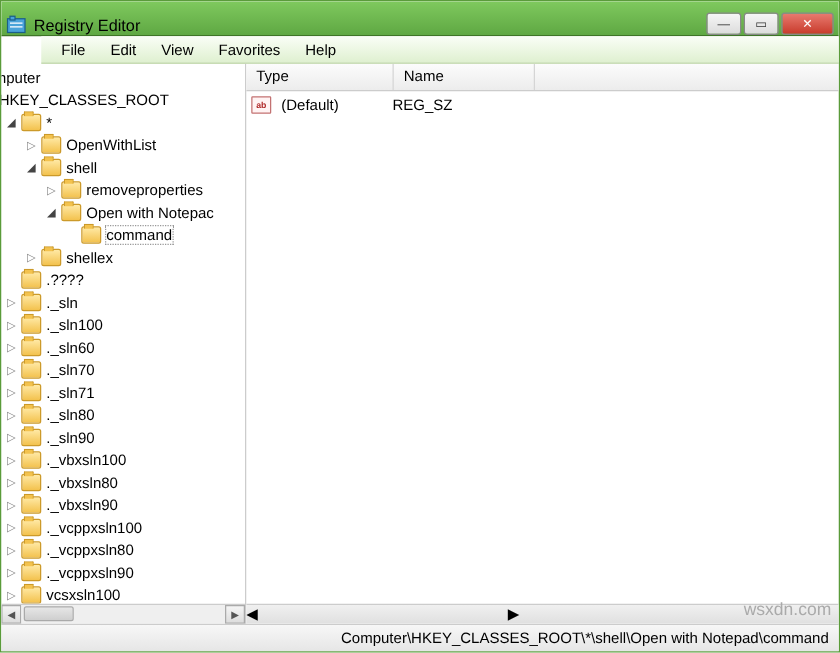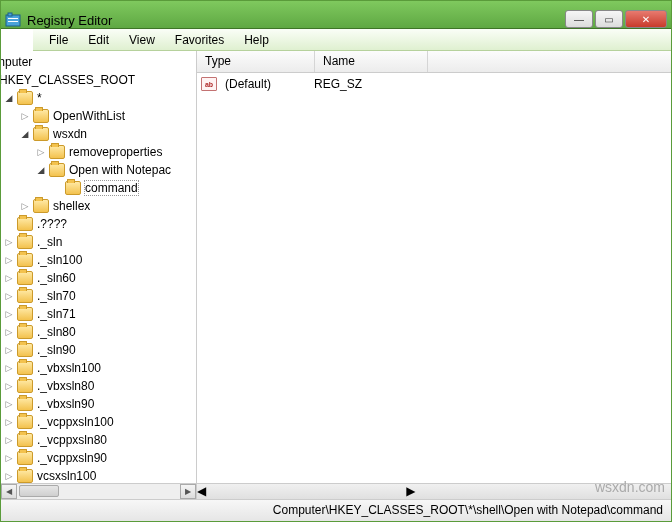--- a/index.html
+++ b/index.html
@@ -81,21 +81,21 @@
           <span class="tlabel">*</span>
         </div>
       <div class="trow" style="padding-left:24px">
           <span class="arrow">▷</span>
           <span class="folder"></span>
           <span class="tlabel">OpenWithList</span>
         </div>
       <div class="trow" style="padding-left:24px">
           <span class="arrow open">◢</span>
           <span class="folder"></span>
-          <span class="tlabel">wsxdn</span>
+          <span class="tlabel">shell</span>
         </div>
       <div class="trow" style="padding-left:40px">
           <span class="arrow">▷</span>
           <span class="folder"></span>
           <span class="tlabel">removeproperties</span>
         </div>
       <div class="trow" style="padding-left:40px">
           <span class="arrow open">◢</span>
           <span class="folder"></span>
           <span class="tlabel">Open with Notepac</span>

